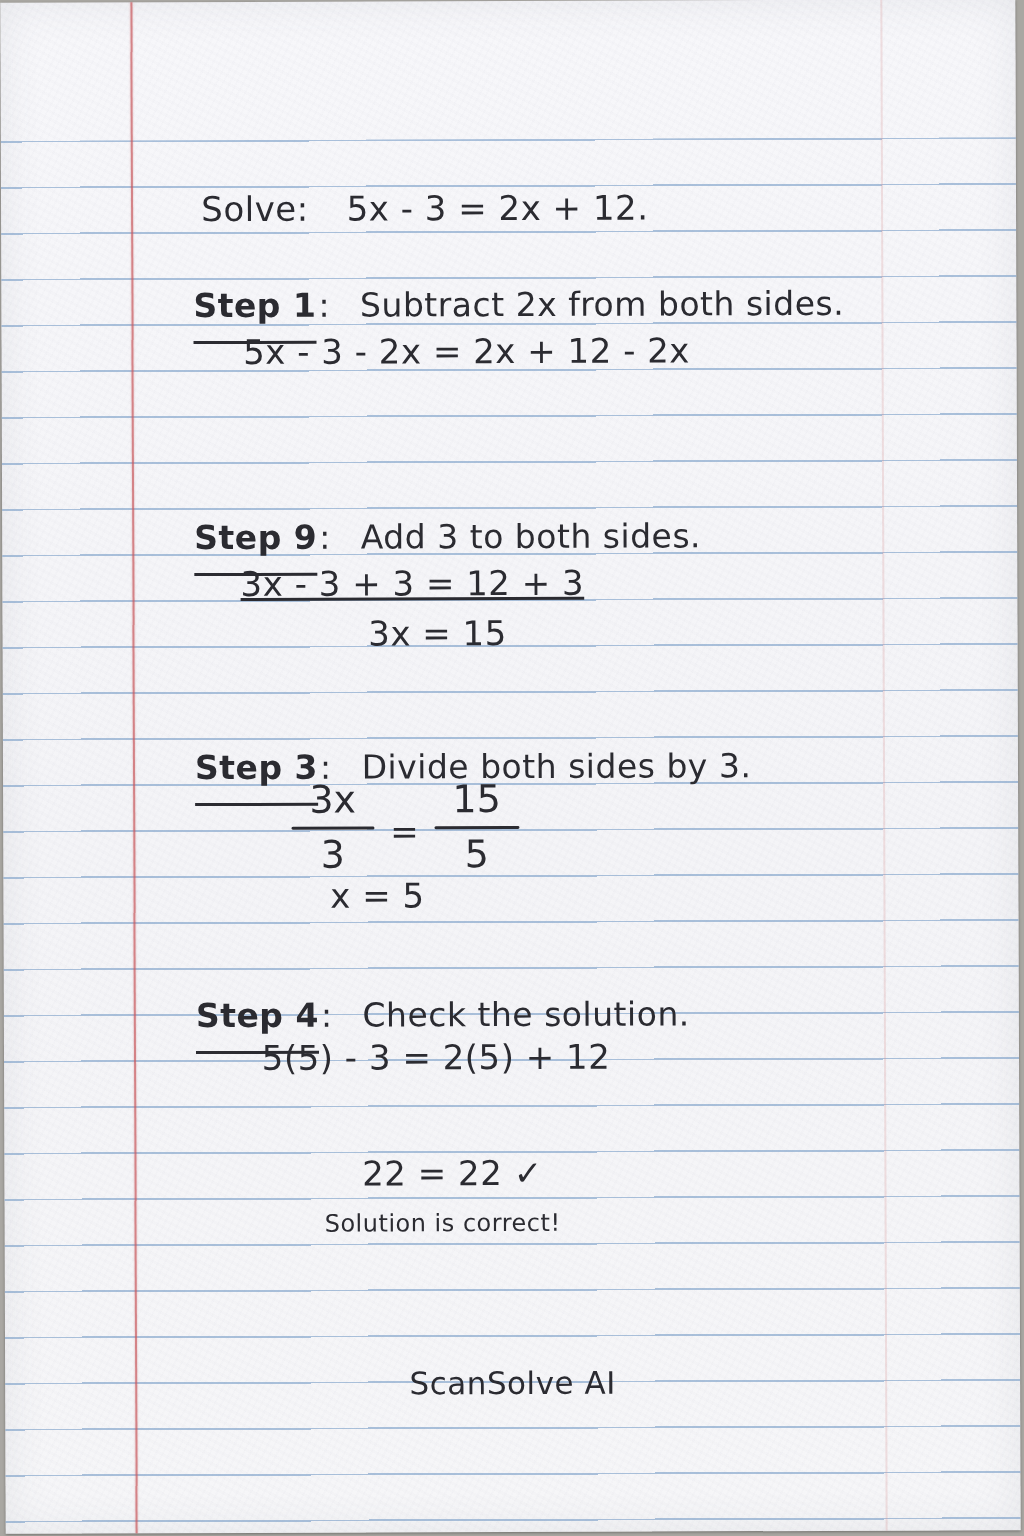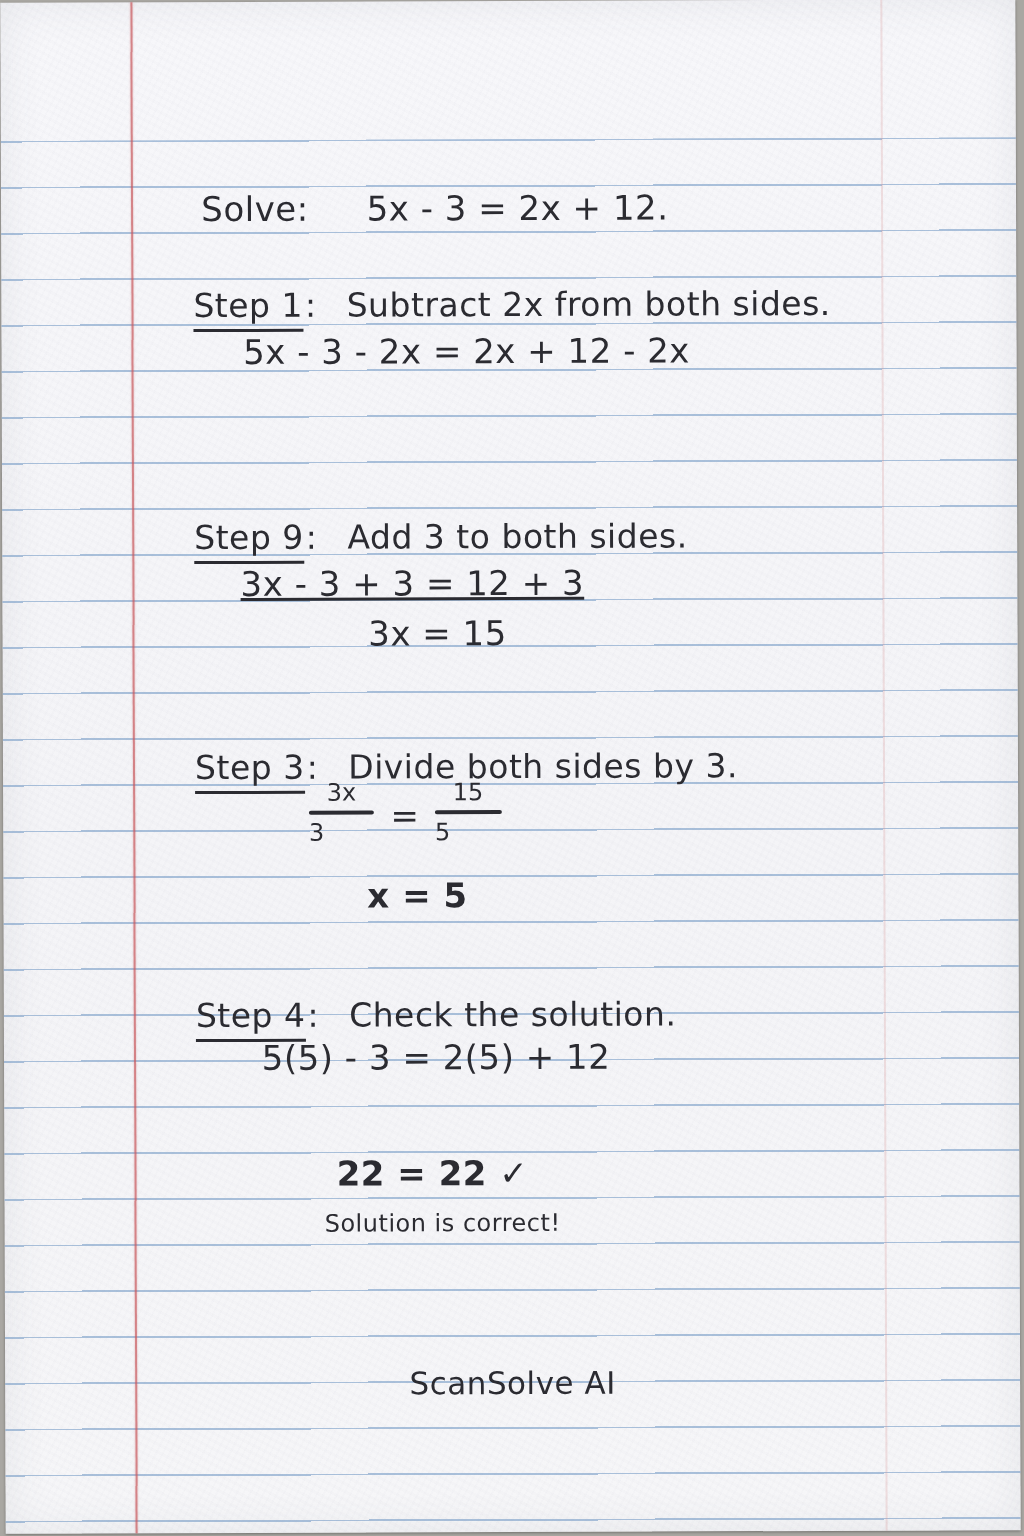--- a/index.html
+++ b/index.html
@@ -69,44 +69,46 @@
     line-height: 1.2;
     white-space: pre;
     letter-spacing: 0.5px;
   }
 
   .heading { font-size: 33px; }
 
   .step-label {
     display: inline-block;
     border-bottom: 3.5px solid var(--ink, #2b2b31);
-    padding-bottom: 4px;
+    padding-bottom: 16px;
+    font-weight: bold;
   }
 
   .step-colon { display: inline-block; margin-left: 2px; }
 
   .instruction { display: inline-block; margin-left: 30px; }
 
   .eq { transform: translateX(-50%); }
 
-  .problem-equation { display: inline-block; margin-left: 58px; }
+  .problem-equation { display: inline-block; margin-left: 38px; }
 
   .frac-row {
     position: absolute;
     display: flex;
     align-items: center;
     gap: 16px;
     transform: translateX(-50%);
     color: var(--ink, #2b2b31);
   }
 
   .frac {
     display: flex;
     flex-direction: column;
-    font-size: 24px;
+    align-items: center;
+    font-size: 38px;
     line-height: 1.1;
   }
 
   .frac .num { padding: 0 18px 5px 18px; }
   .frac .bar { height: 3.5px; background: var(--ink, #2b2b31); width: 100%; border-radius: 2px; }
   .frac .den { padding-top: 5px; }
 
   .frac-equals { font-size: 34px; padding-top: 6px; }
 
   .footer-brand {
@@ -151,23 +153,23 @@
       <div class="den">3</div>
     </div>
     <div class="frac-equals">=</div>
     <div class="frac">
       <div class="num">15</div>
       <div class="bar"></div>
       <div class="den">5</div>
     </div>
   </div>
 
-  <div class="hand eq" style="left:414px; top:874px;font-weight:bold;">x = 5</div>
+  <div class="hand eq" style="left:374px; top:874px;">x = 5</div>
 
   <div class="hand heading" style="left:148px; top:954px;">
     <span class="step-label">Step 4</span><span class="step-colon">:</span><span class="instruction">Check the solution.</span>
   </div>
   <div class="hand eq" style="left:432px; top:1036px;">5(5) - 3 = 2(5) + 12</div>
-  <div class="hand eq" style="left:428px; top:1152px;font-weight:bold;">22 = 22 ✓</div>
+  <div class="hand eq" style="left:448px; top:1152px;">22 = 22 ✓</div>
   <div class="hand eq" style="left:438px; top:1208px; font-size:24px;">Solution is correct!</div>
 
   <div class="hand footer-brand" style="top:1364px;">ScanSolve AI</div>
 </div>
 
 </body></html>

